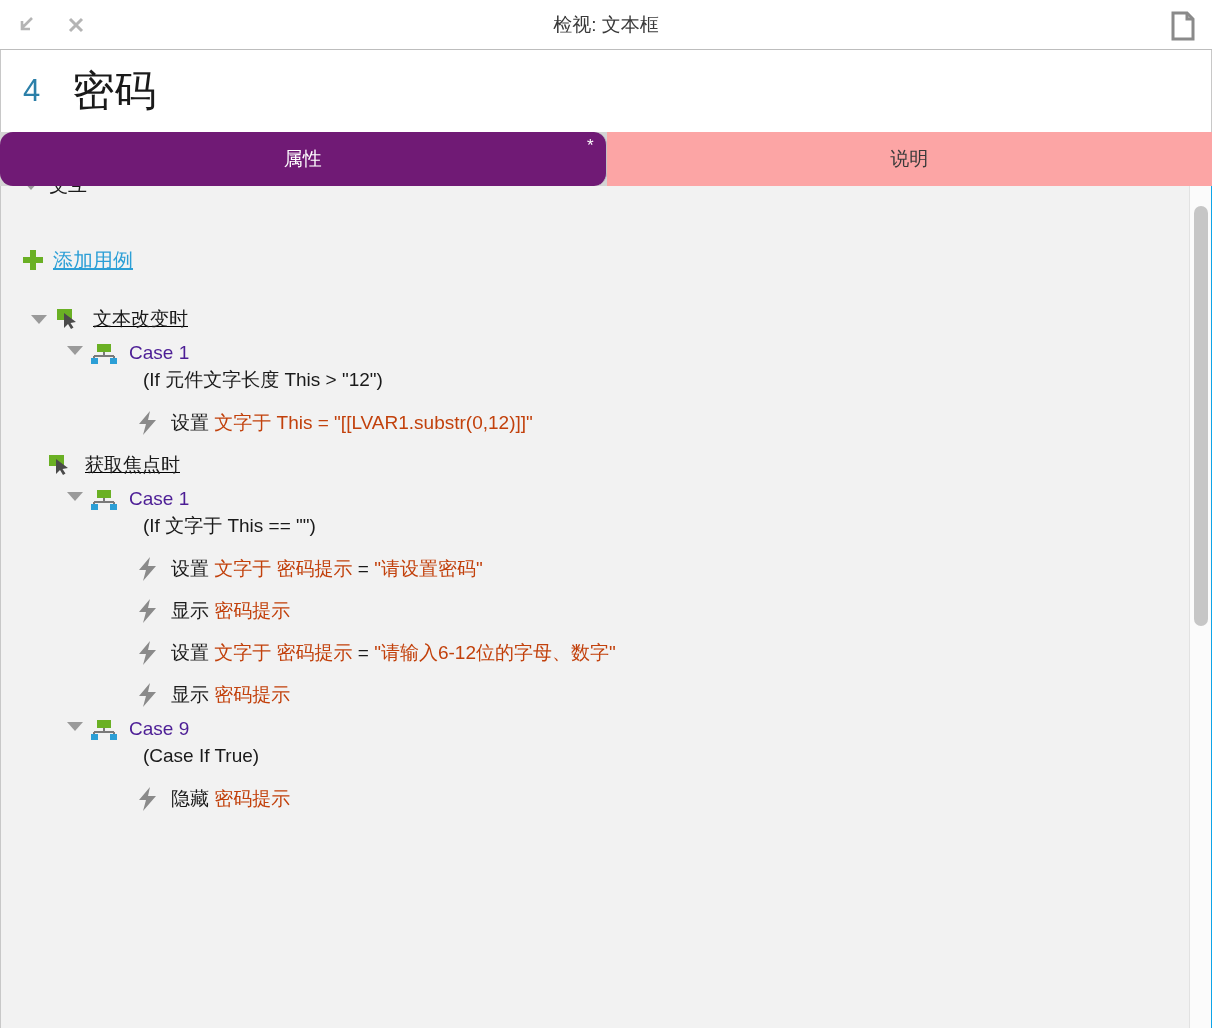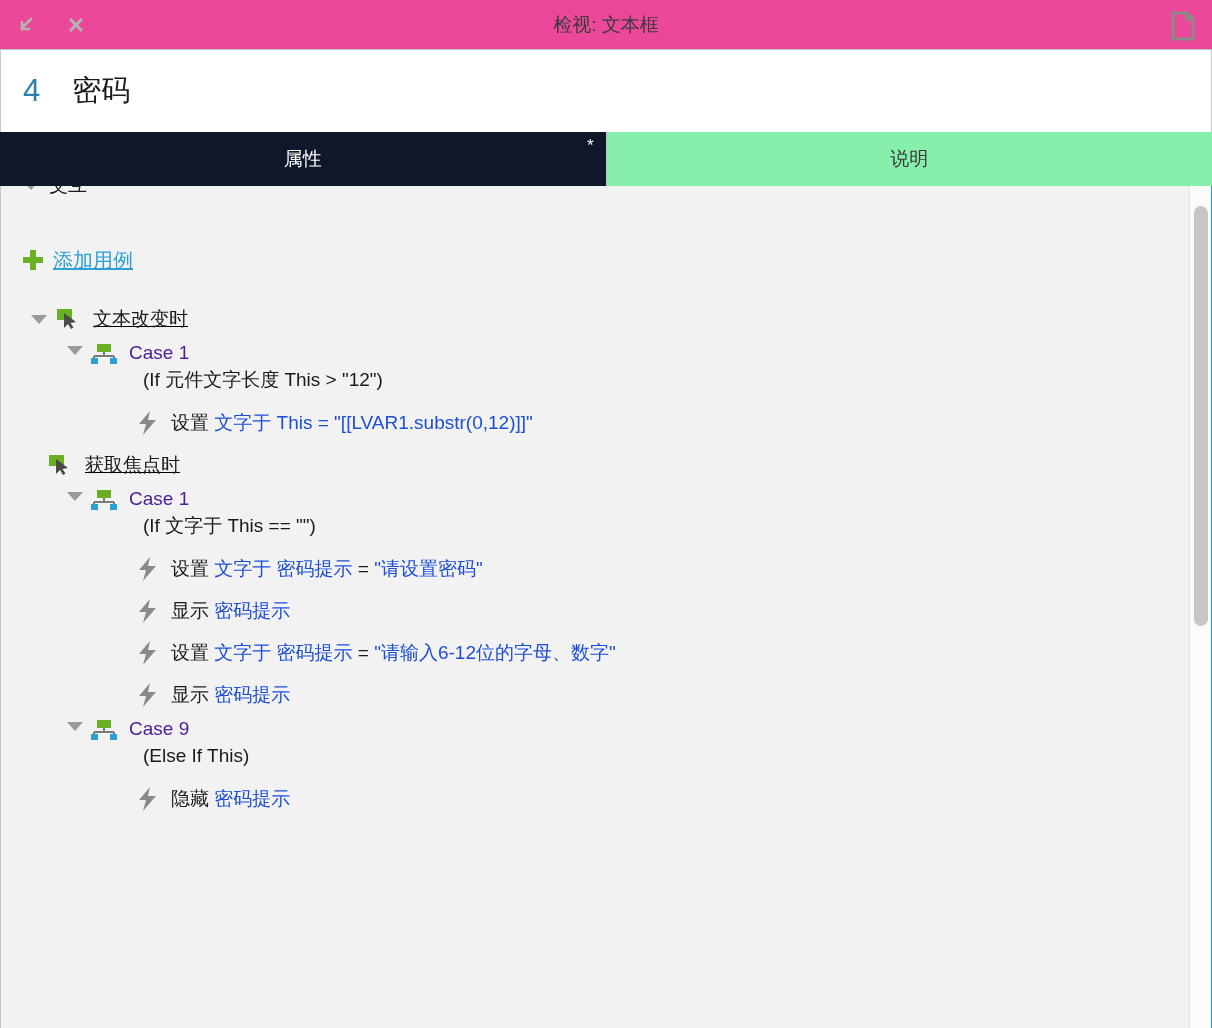--- a/index.html
+++ b/index.html
@@ -14,21 +14,21 @@
     position: relative;
     width: 1212px;
     height: 1028px;
     background: #d4d4d4;
   }
 
   
   .titlebar {
     position: relative;
     height: 50px;
-    background: #ec4899;
+    background: #ffffff;
     border-bottom: 1px solid #bdbdbd;
   }
   .titlebar-title {
     position: absolute;
     left: 0; right: 0; top: 0;
     height: 50px;
     line-height: 50px;
     text-align: center;
     font-size: 19px;
     color: #3a3a3a;
@@ -64,48 +64,49 @@
   }
   .header-num {
     margin-left: 22px;
     font-size: 31px;
     color: #2b7fa8;
     font-weight: 400;
     letter-spacing: 0;
   }
   .header-name {
     margin-left: 32px;
-    font-size: 29px;
+    font-size: 42px;
     color: #1a1a1a;
     font-weight: 400;
   }
 
   
   .tabbar {
     display: flex;
     height: 54px;
     background: #d4d4d4;
   }
   .tab {
     position: relative;
     flex: 1 1 0;
     height: 54px;
     line-height: 54px;
     text-align: center;
     font-size: 19px;
     color: #3a3a3a;
-    background: #86efac;
+    background: #fca5a5;
     border-right: 1px solid #c2c2c2;
     cursor: pointer;
     user-select: none;
   }
   .tab:last-child { border-right: none; }
   .tab.active {
-    background: #0f172a;
+    background: #701a75;
     color: #ffffff;
+    border-radius: 13px;
   }
   .tab .tab-mark {
     position: absolute;
     top: 4px;
     right: 12px;
     font-size: 17px;
     color: #ffffff;
     line-height: 20px;
   }
 
@@ -203,21 +204,21 @@
   .case-row .tri { margin-top: 6px; margin-right: 8px; }
   .case-row .icon-box { margin-top: 3px; }
   .case-text { line-height: 26px; }
   .case-title { font-size: 19px; color: #4c1d95; }
   .case-cond { font-size: 19px; color: #1a1a1a; padding-left: 14px; }
 
   
   .act-row { padding-left: 136px; height: 42px; align-items: center; }
   .bolt { width: 22px; height: 26px; flex: 0 0 auto; margin-right: 12px; }
   .act-text { font-size: 19px; color: #1a1a1a; line-height: 24px; white-space: nowrap; }
-  .g { color: #1d4ed8; }
+  .g { color: #c2410c; }
 
   
   .more-wrap {
     position: absolute;
     left: 22px;
     right: 48px;
     bottom: 56px;
     height: 42px;
   }
   .more-select {
@@ -490,21 +491,21 @@
           <span class="icon-box">
             <svg width="26" height="22" viewBox="0 0 26 22" aria-hidden="true">
               <rect x="6" y="1" width="14" height="8" fill="#6ab024"></rect>
               <path d="M13 9 L13 13 M3 13 L23 13 M3 13 L3 17 M23 13 L23 17" stroke="#7a7a7a" stroke-width="2" fill="none"></path>
               <rect x="0" y="15" width="7" height="6" fill="#2c9fd6"></rect>
               <rect x="19" y="15" width="7" height="6" fill="#2c9fd6"></rect>
             </svg>
           </span>
           <span class="case-text">
             <span class="case-title">Case 9</span><br>
-            <span class="case-cond">(Else If This)</span>
+            <span class="case-cond">(Case If True)</span>
           </span>
         </div>
 
         <div class="row act-row">
           <span class="bolt">
             <svg width="22" height="26" viewBox="0 0 22 26" aria-hidden="true">
               <path d="M13 1 L2 14 L9 14 L6 25 L19 10 L11 10 Z" fill="#8a8a8a"></path>
             </svg>
           </span>
           <span class="act-text">

